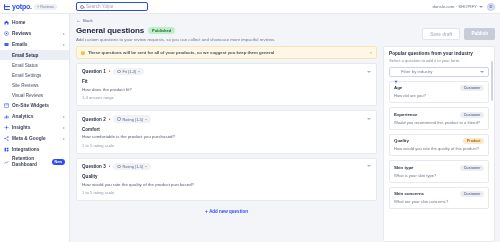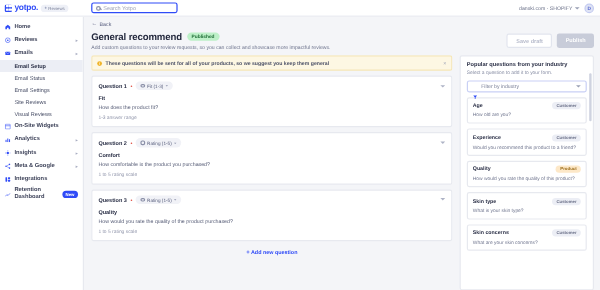--- a/index.html
+++ b/index.html
@@ -309,21 +309,21 @@
     <div class="main">
 
       <div class="back">
         <span class="arr">←</span>
         <span>Back</span>
       </div>
 
       <div class="head-row">
         <div class="head-left">
           <div class="title-line">
-            <span class="page-title">General recommend</span>
+            <span class="page-title">General questions</span>
             <span class="pub-badge">Published</span>
           </div>
           <div class="subtitle">Add custom questions to your review requests, so you can collect and showcase more impactful reviews.</div>
         </div>
         <div class="head-actions">
           <div class="btn btn-draft">Save draft</div>
           <div class="btn btn-publish">Publish</div>
         </div>
       </div>
 

